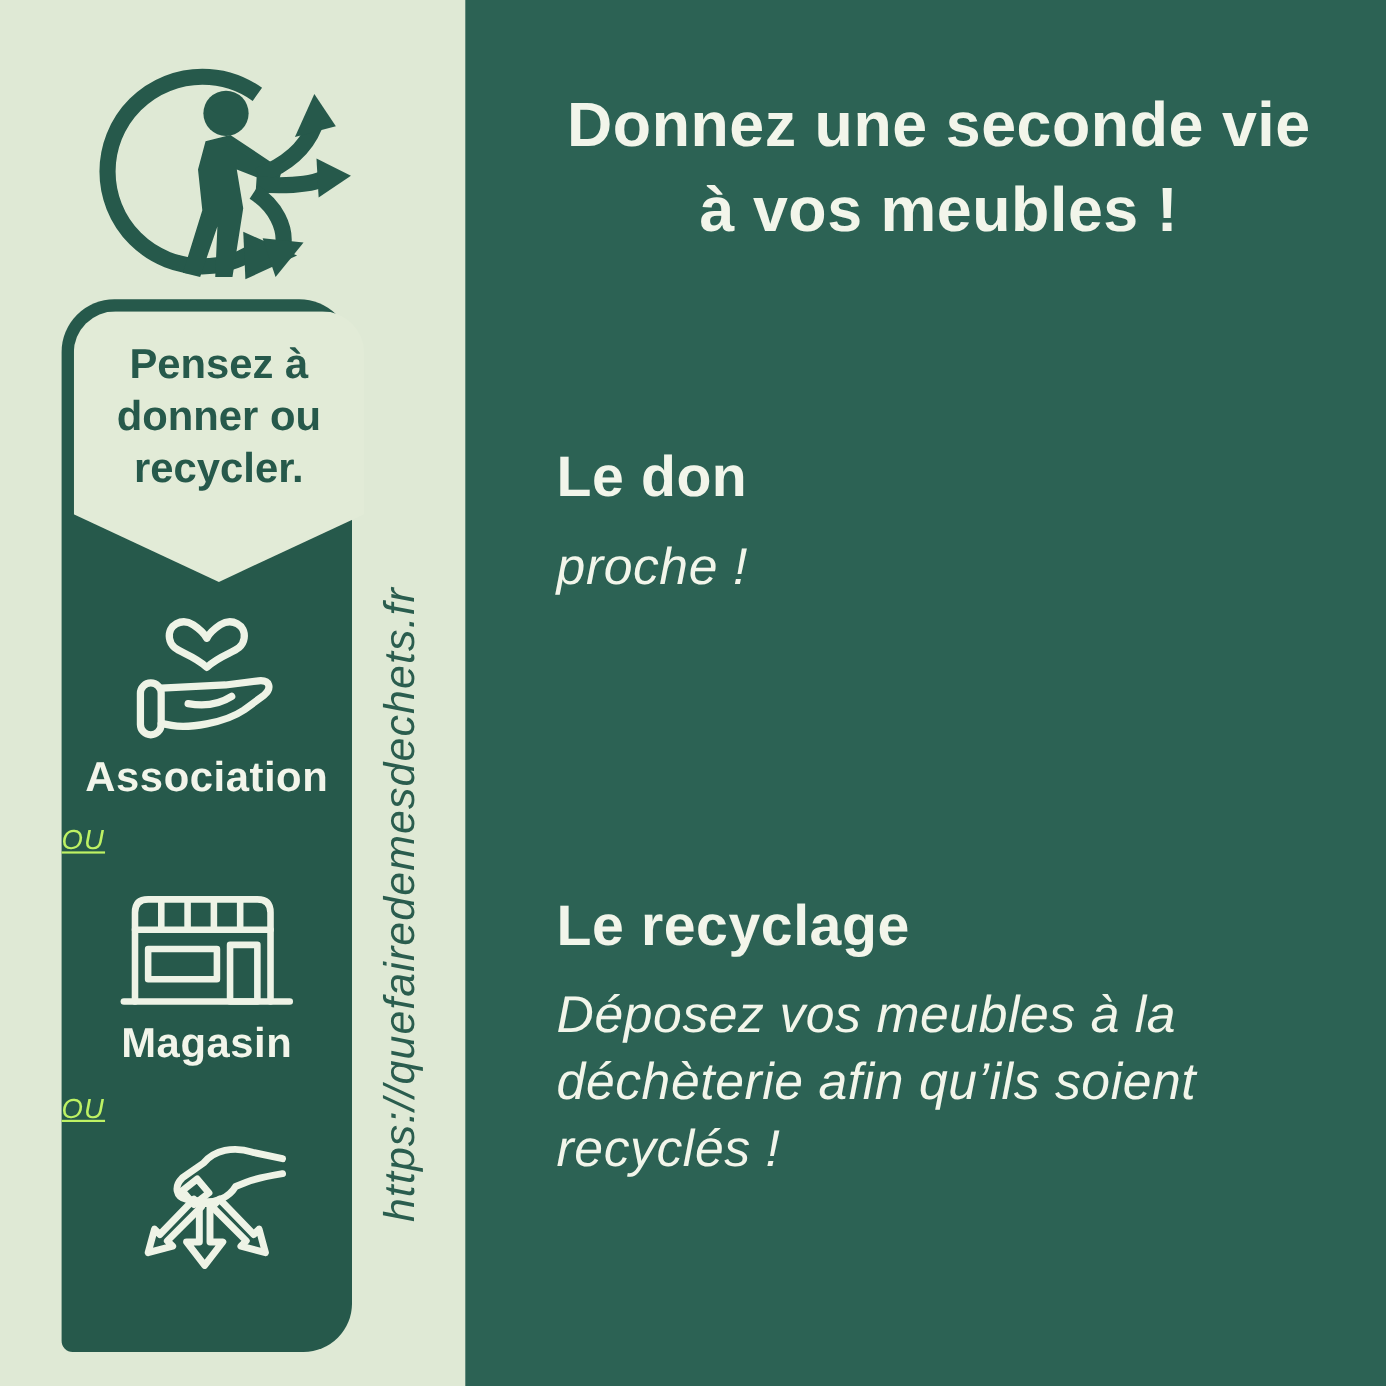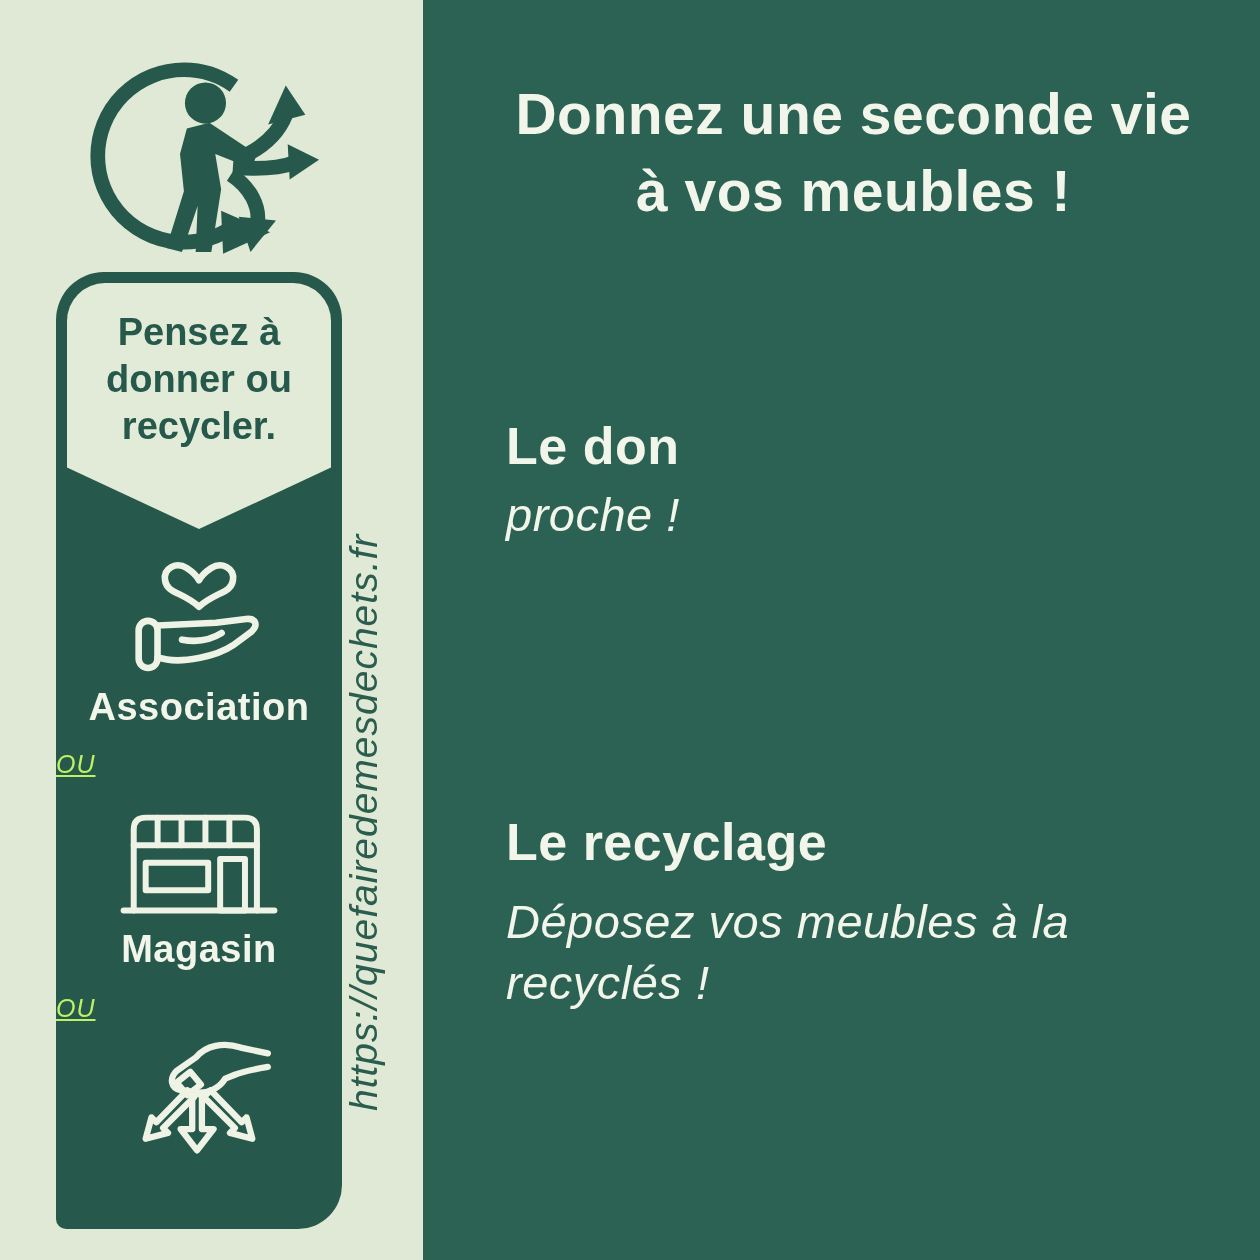--- a/index.html
+++ b/index.html
@@ -24,32 +24,32 @@
     letter-spacing: 0.5px; margin: 12px;
   }
   .section-title {
     position: absolute; left: 83px; margin: 0;
     font-size: 52px; font-weight: bold; letter-spacing: 0.5px;
   }
   .section-body {
     position: absolute; left: 83px; margin: 0;
     font-style: italic; font-size: 47px; line-height: 61px; letter-spacing: 0.5px;
   }
-  .s1-title { top: 416px; text-align: center; }
+  .s1-title { top: 404px; text-align: center; }
   .s1-body  { top: 484px; }
   .s2-title { top: 812px; }
   .s2-body  { top: 891px; }
 
   
   .left-col { position: absolute; left: 0; top: 0; width: 423px; height: 1260px; }
 
   .triman { position: absolute; left: 86px; top: 44px; }
 
   .ribbon {
-    position: absolute; left: 56px; top: 272px; width: 286px; height: 957px;
+    position: absolute; left: 56px; top: 272px; width: 264px; height: 957px;
     background: #26594b;
     border-radius: 48px 48px 44px 10px;
   }
   .badge {
     position: absolute; left: 11px; top: 11px; width: 264px; height: 246px;
     background: #e2ebd7;
     border-radius: 38px 38px 0 0;
     clip-path: polygon(0 0, 100% 0, 100% 75%, 50% 100%, 0 75%);
   }
   .badge-text {
@@ -165,16 +165,17 @@
     </h1>
 
     <h2 class="section-title s1-title">Le don</h2>
     <div class="section-body s1-body">
       <div>proche !</div>
     </div>
 
     <h2 class="section-title s2-title">Le recyclage</h2>
     <div class="section-body s2-body">
       <div>Déposez vos meubles à la</div>
+      <div>déchèterie afin qu’ils soient</div>
       <div>recyclés !</div>
     </div>
   </div>
 </div>
 
 </body></html>

